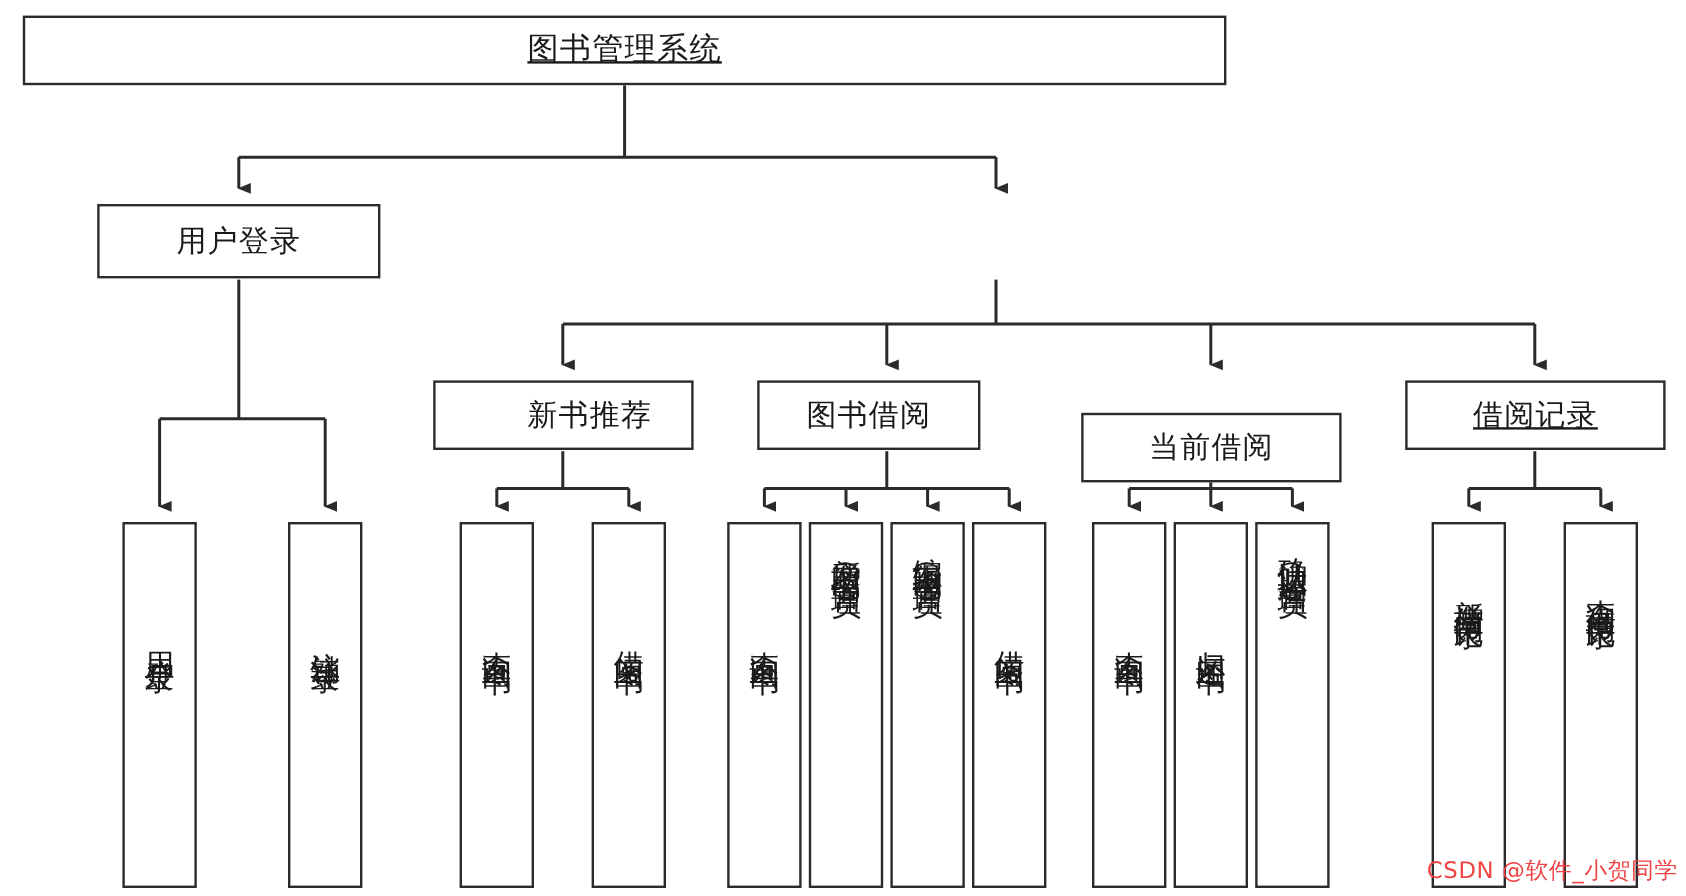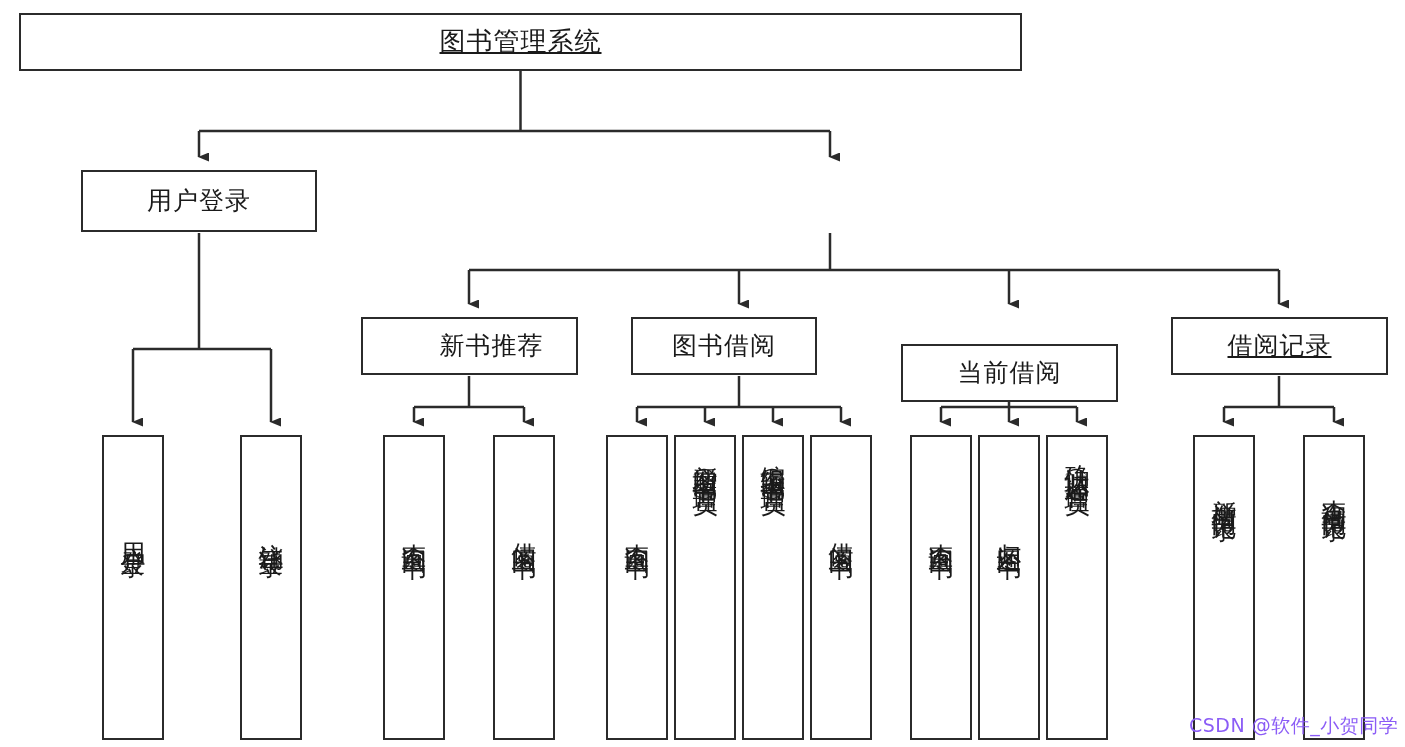--- a/index.html
+++ b/index.html
@@ -65,21 +65,21 @@
     line-height: 1;
     white-space: nowrap;
     margin: 0 auto;
   }
   .node.vertical.tall-text {
     align-items: flex-start;
   }
   .watermark {
     position: absolute;
     font-size: 19px;
-    color: #8b5cf6;
+    color: #ef4444;
     white-space: nowrap;
     letter-spacing: 0.5px;
   }
 </style>
 </head>
 <body>
 
 <div id="diagram-canvas">
 
   <svg id="edge-layer" width="1405" height="747" viewBox="0 0 1405 747">

